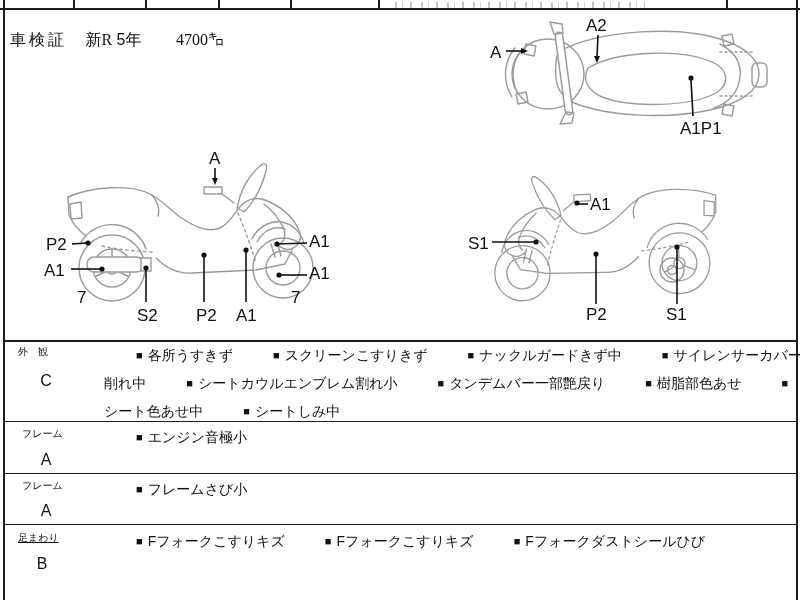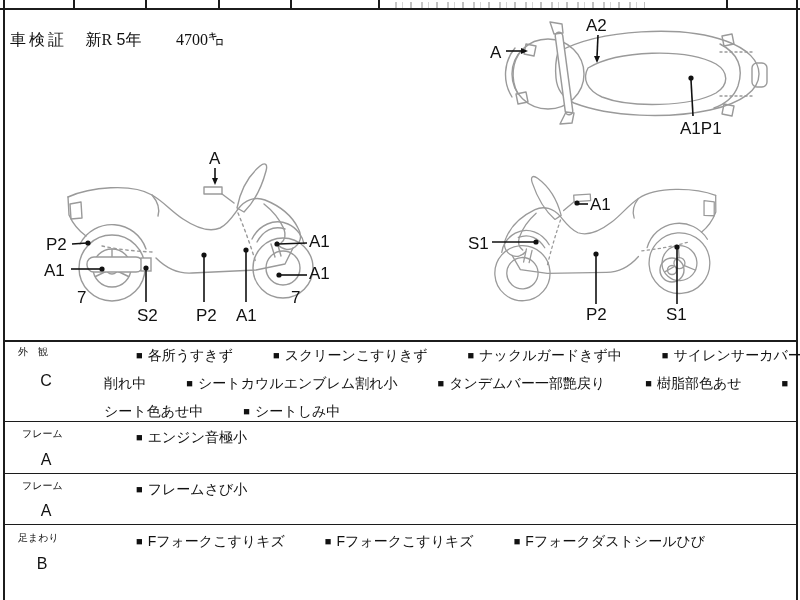--- a/index.html
+++ b/index.html
@@ -200,16 +200,16 @@
   <div class="seccontent" style="top:424px;"><span class="cond-item"><span class="bullet">■</span><span>エンジン音極小</span></span></div>
 </div>
 
 <div>
   <div class="secname" style="left:22px;top:479px;text-align:right;">フレーム</div>
   <div class="secgrade" style="left:37px;top:502px;">A</div>
   <div class="seccontent" style="top:476px;"><span class="cond-item"><span class="bullet">■</span><span>フレームさび小</span></span></div>
 </div>
 
 <div>
-  <div class="secname" style="left:18px;top:531px;">足まわり</div>
+  <div class="secname" style="left:18px;top:531px;text-decoration:underline;">足まわり</div>
   <div class="secgrade" style="left:33px;top:555px;">B</div>
   <div class="seccontent" style="top:528px;"><span class="cond-item"><span class="bullet">■</span><span>Fフォークこすりキズ</span></span><span class="cond-item"><span class="bullet">■</span><span>Fフォークこすりキズ</span></span><span class="cond-item"><span class="bullet">■</span><span>Fフォークダストシールひび</span></span></div>
 </div>
 
 </body></html>

